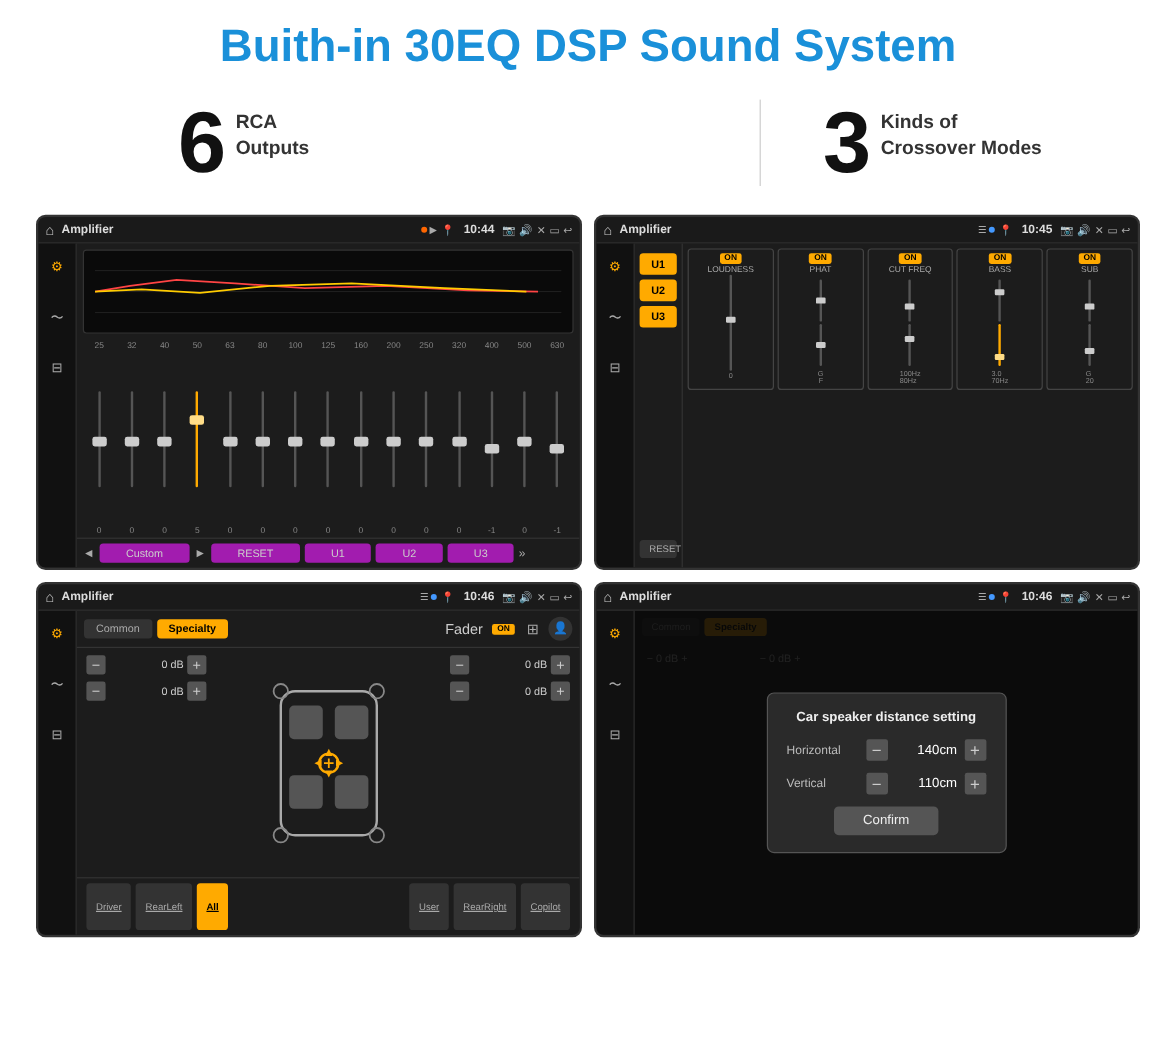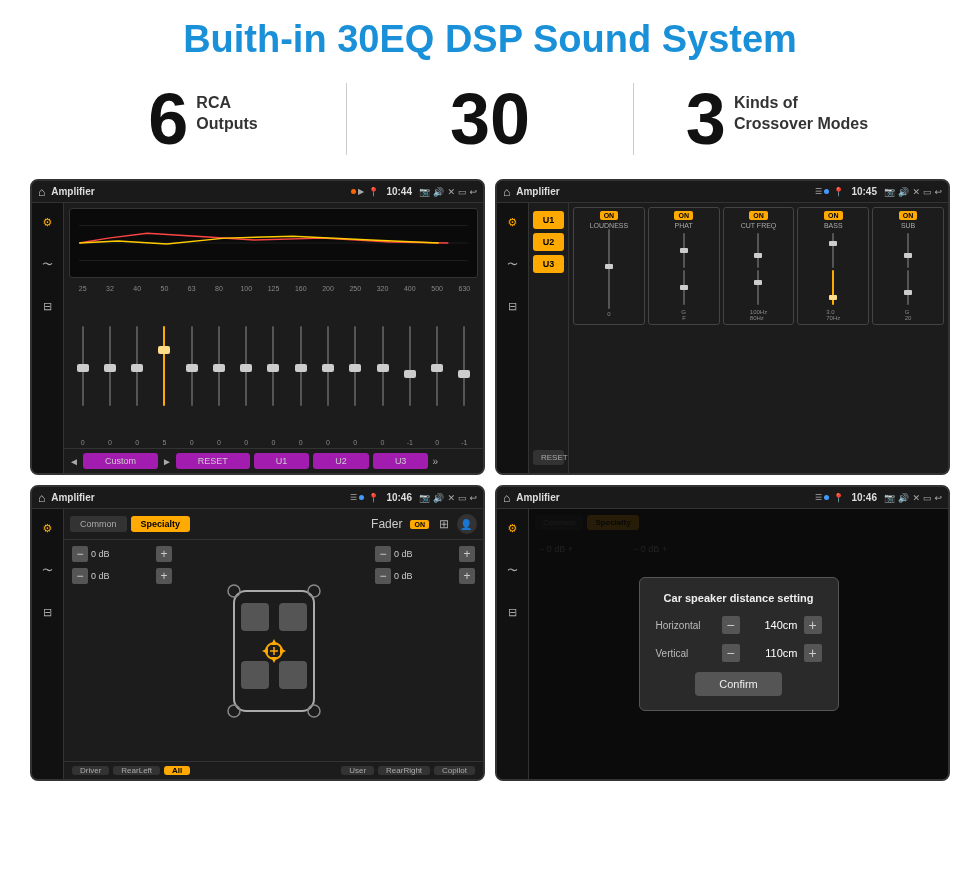--- a/index.html
+++ b/index.html
@@ -318,30 +318,31 @@
       align-items: center;
       justify-content: center;
       color: #ccc;
       font-size: 12px;
       cursor: pointer;
     }
     .db-value {
       font-size: 9px;
       color: #ccc;
       flex: 1;
-      text-align: left;
+      text-align: right;
     }
     .fader-bottom-btn {
       background: #333;
       color: #aaa;
       border: none;
       border-radius: 3px;
-      padding: 0 8px;
+      padding: 15px 8px;
       font-size: 8px;
       cursor: pointer;
+      text-decoration: underline;
     }
     .fader-bottom-btn.active {
       background: #ffaa00;
       color: #000;
       font-weight: bold;
     }
 
     
     .dialog-screen {
       display: flex;
@@ -455,21 +456,20 @@
 <body>
 
 <h1 class="main-title">Buith-in 30EQ DSP Sound System</h1>
 
 <div class="stats-row">
   <div class="stat-item">
     <span class="stat-number">6</span>
     <span class="stat-text">RCA<br>Outputs</span>
   </div>
   <div class="stat-item">
-    <span class="stat-number">30</span>
   </div>
   <div class="stat-item">
     <span class="stat-number">3</span>
     <span class="stat-text">Kinds of<br>Crossover Modes</span>
   </div>
 </div>
 
 <div class="screenshots-grid">
 
   <div class="screen-container">

